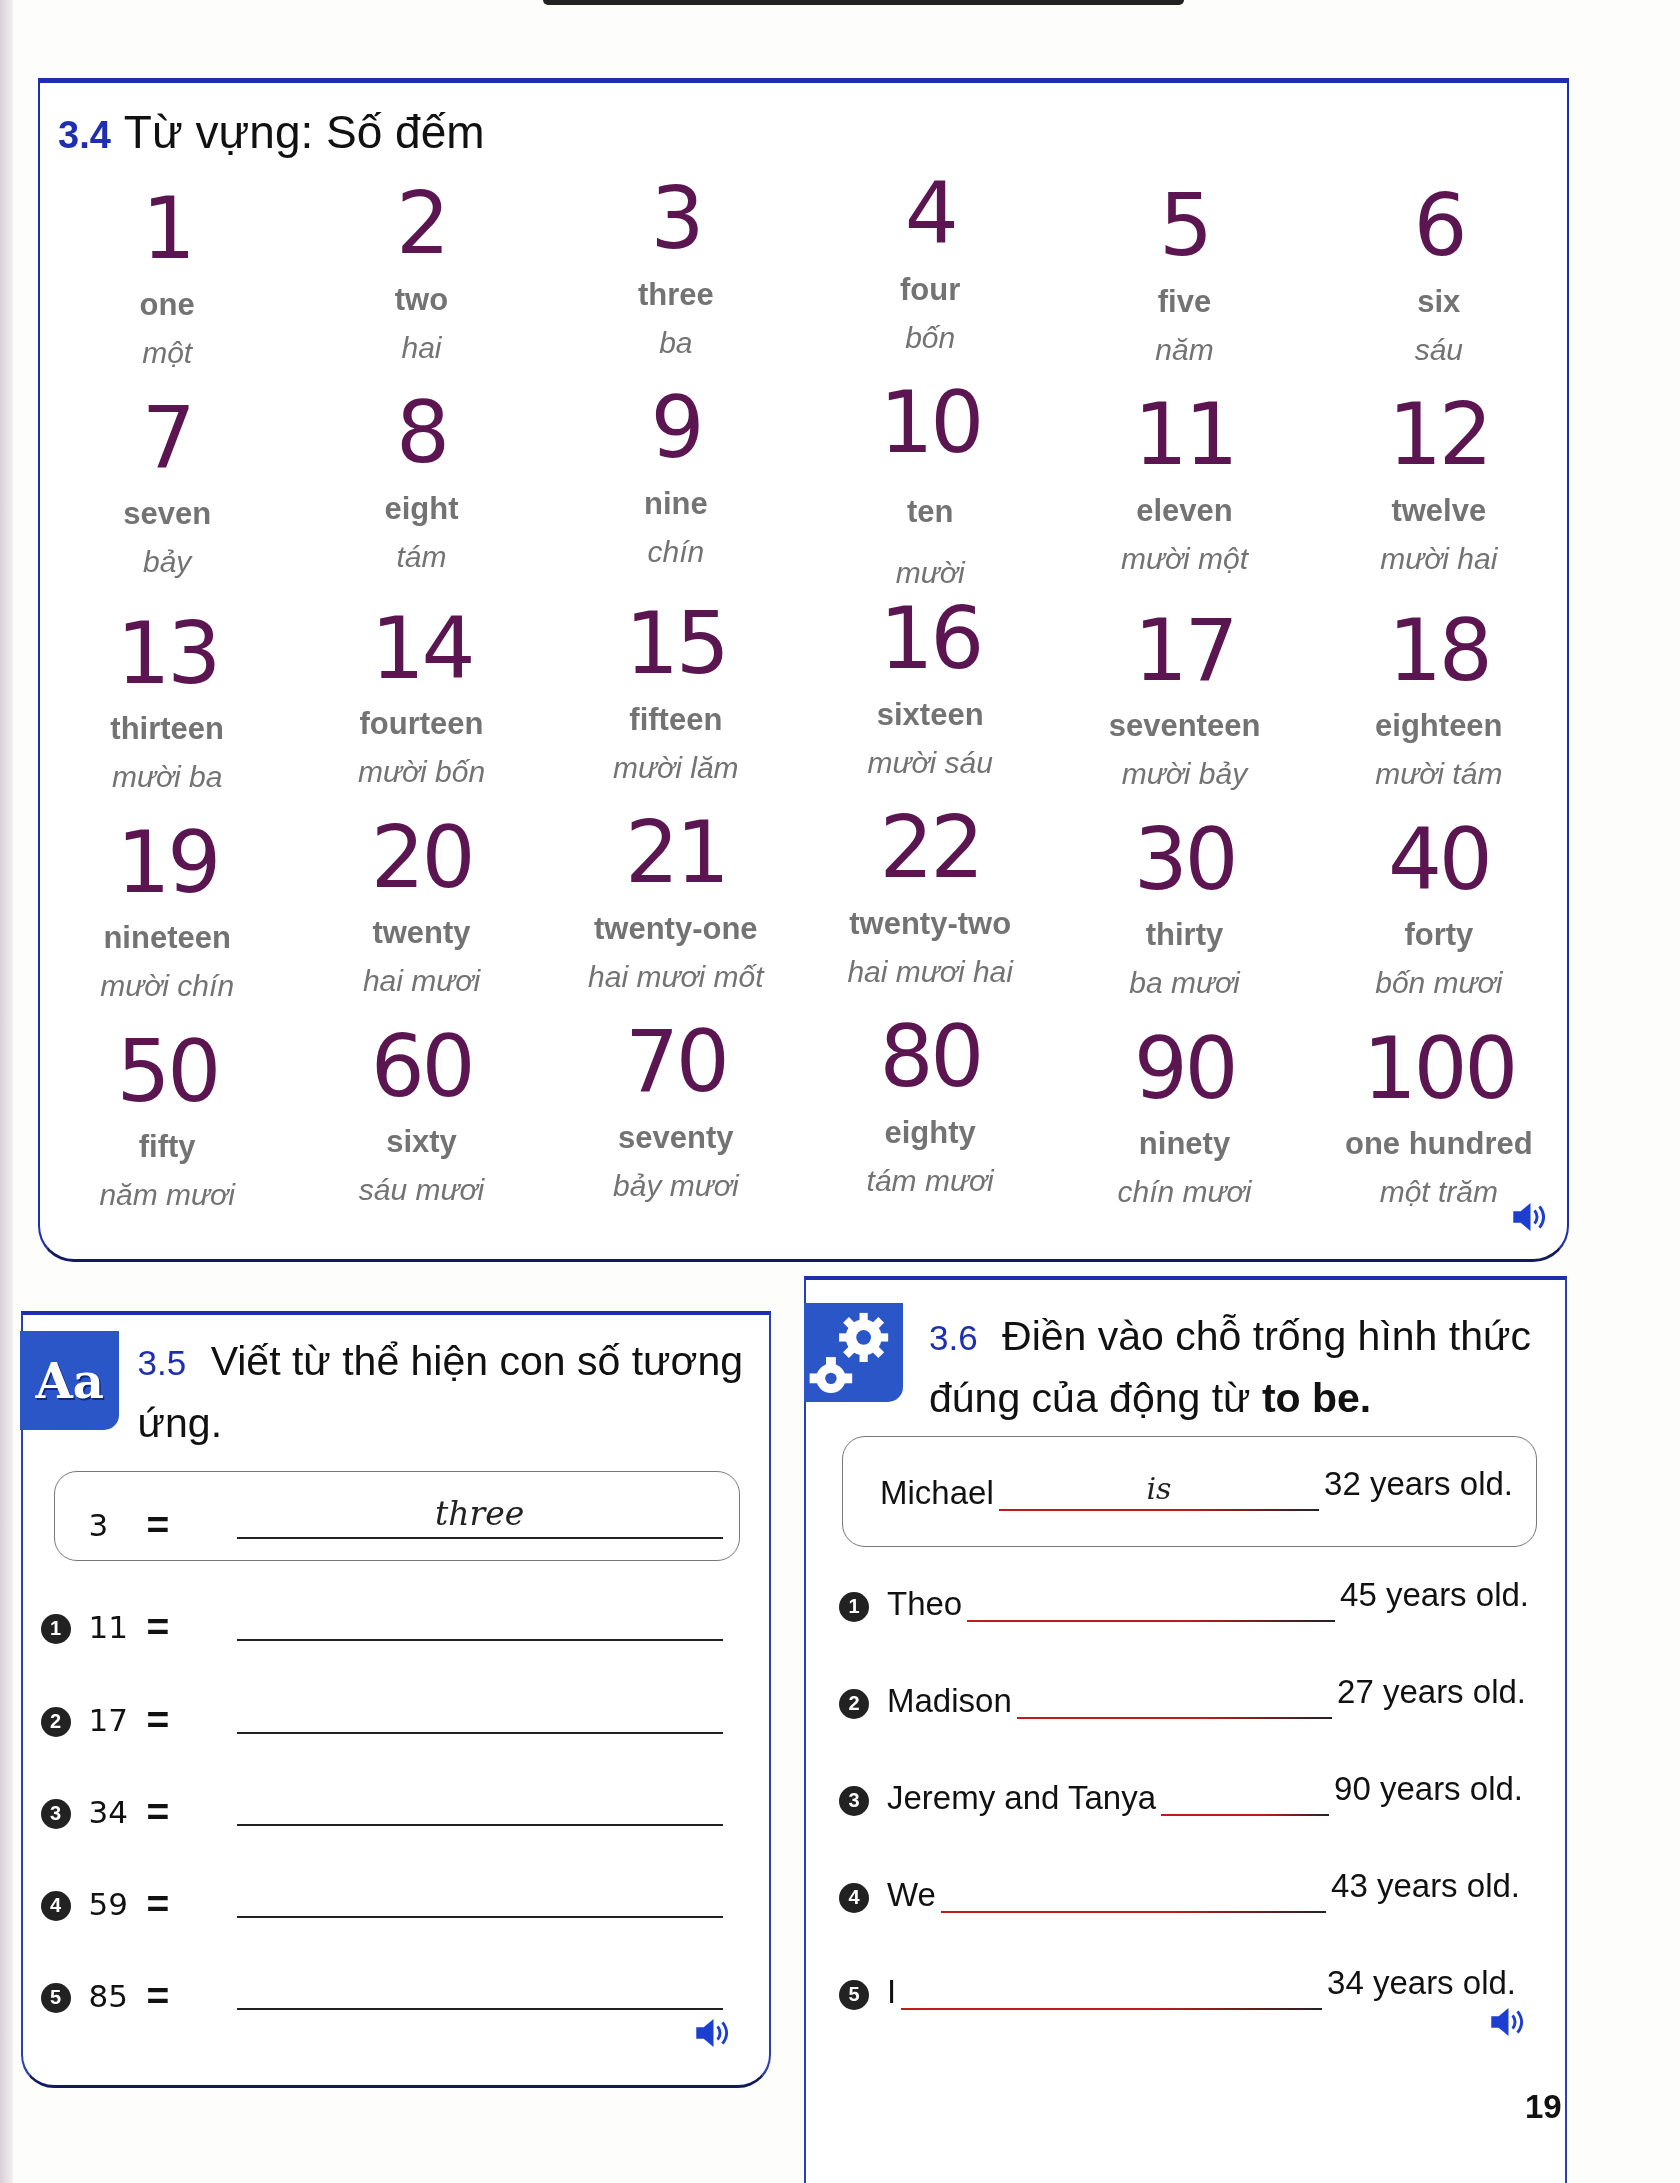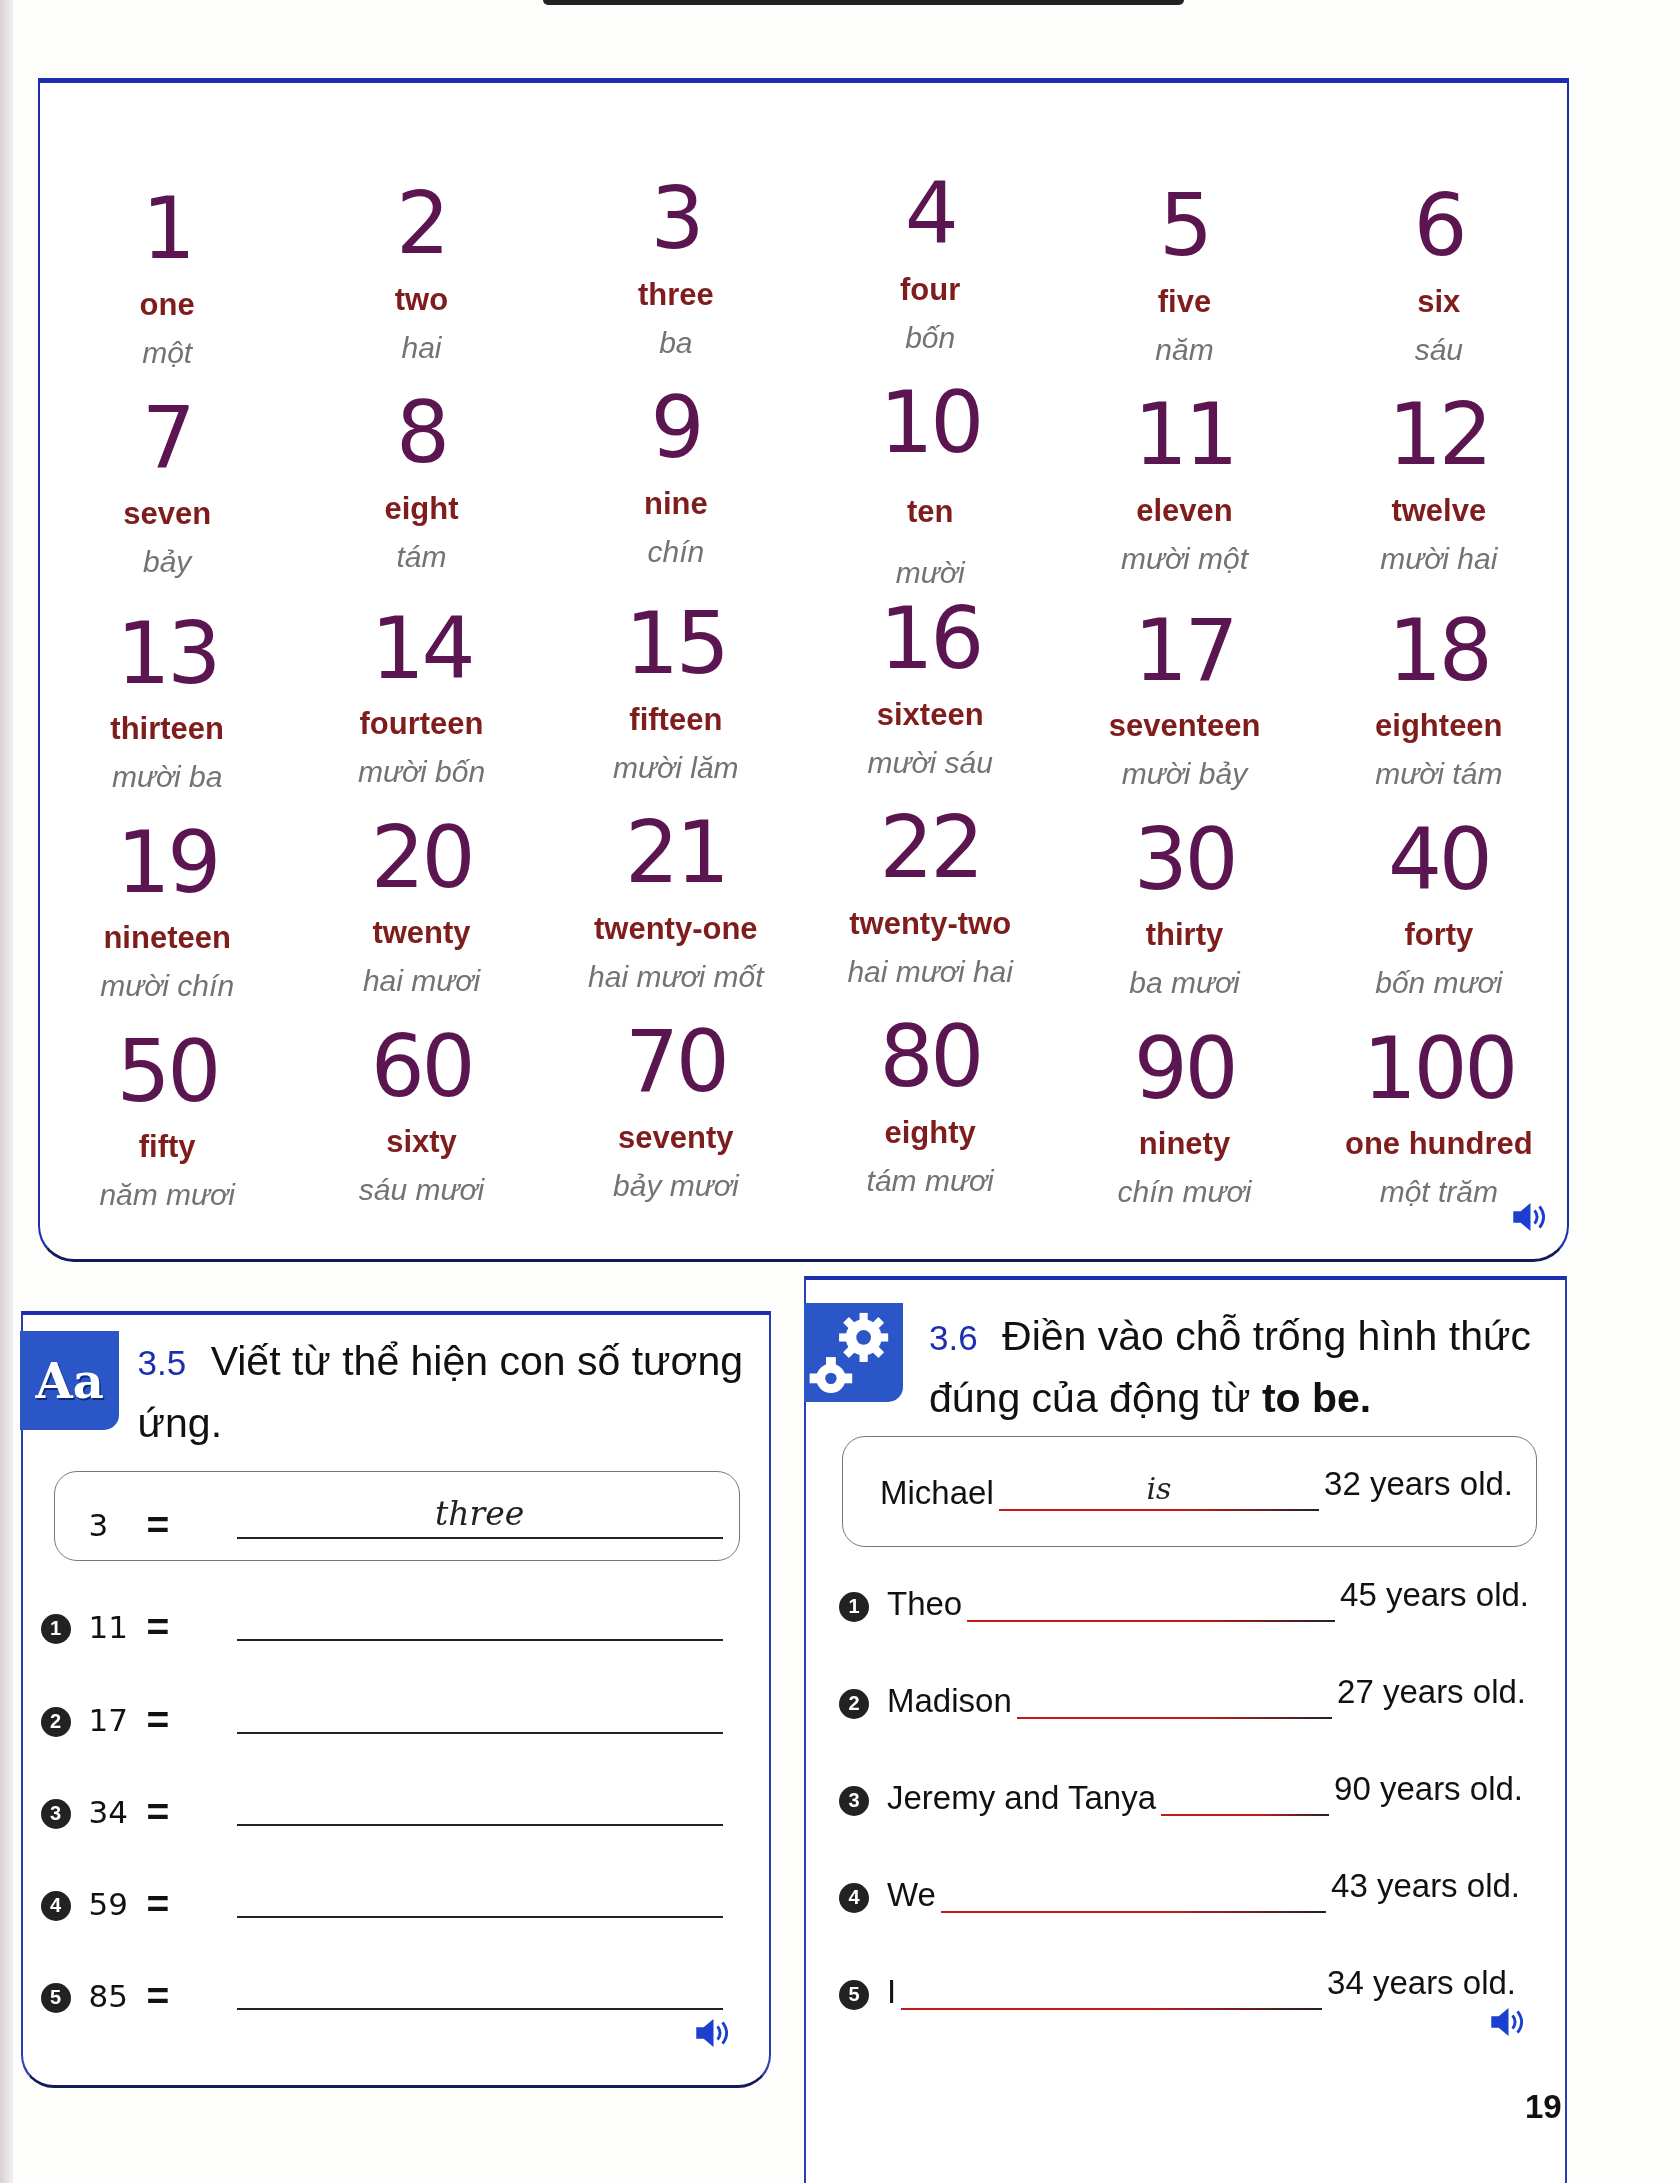--- a/index.html
+++ b/index.html
@@ -35,21 +35,21 @@
   .sec-num { color: #1d2fb0; font-weight: bold; font-size: 38px; margin-right: 13px; }
   .grid {
     position: absolute; left: 0; top: 82px; width: 1526px; height: 1052px;
     display: grid; grid-template-columns: repeat(6, 1fr); grid-template-rows: repeat(5, 1fr);
   }
   .cell { display: flex; flex-direction: column; align-items: center; justify-content: flex-start; padding-top: 15px; }
   .num {
     font-size: 85px; line-height: 92px; color: #5b1550;
     font-family: "DejaVu Sans", sans-serif; letter-spacing: -3.3px;
   }
-  .word { font-size: 31px; font-weight: bold; margin-top: 11.5px; color: #7f1d1d; }
+  .word { font-size: 31px; font-weight: bold; margin-top: 11.5px; color: #737373; }
   .viet { font-size: 30px; font-style: italic; margin-top: 13px; color: #737373; }
   .speaker {
     position: absolute; width: 41px; height: 38px; color: #1d3fd0;
   }
   
   .ex-box {
     position: absolute; box-sizing: border-box; background: #fff;
     border-top: 4.1px solid #1d2fb0;
     border-left: 2.5px solid #2a3fb0;
     border-right: 2.5px solid #2a3fb0;
@@ -101,20 +101,23 @@
   .age { white-space: nowrap; margin-bottom: 16.4px; margin-left: 5px; }
   .page-num { position: absolute; left: 1525px; top: 2088px; font-size: 33px; font-weight: bold; }
 </style>
 </head>
 <body>
 
 <div class="page-edge-left"></div>
 <div class="top-shadow"></div>
 
 <section class="vocab-box">
+  <div class="vocab-title">
+    <span class="sec-num">3.4</span><span>Từ vựng: Số đếm</span>
+  </div>
   <div class="grid" id="vocab-grid">
       <div class="cell" style="padding-top: 18px;">
         <span class="num">1</span>
         <span class="word">one</span>
         <span class="viet">một</span>
       </div>
       <div class="cell" style="padding-top: 13px;">
         <span class="num">2</span>
         <span class="word">two</span>
         <span class="viet">hai</span>

